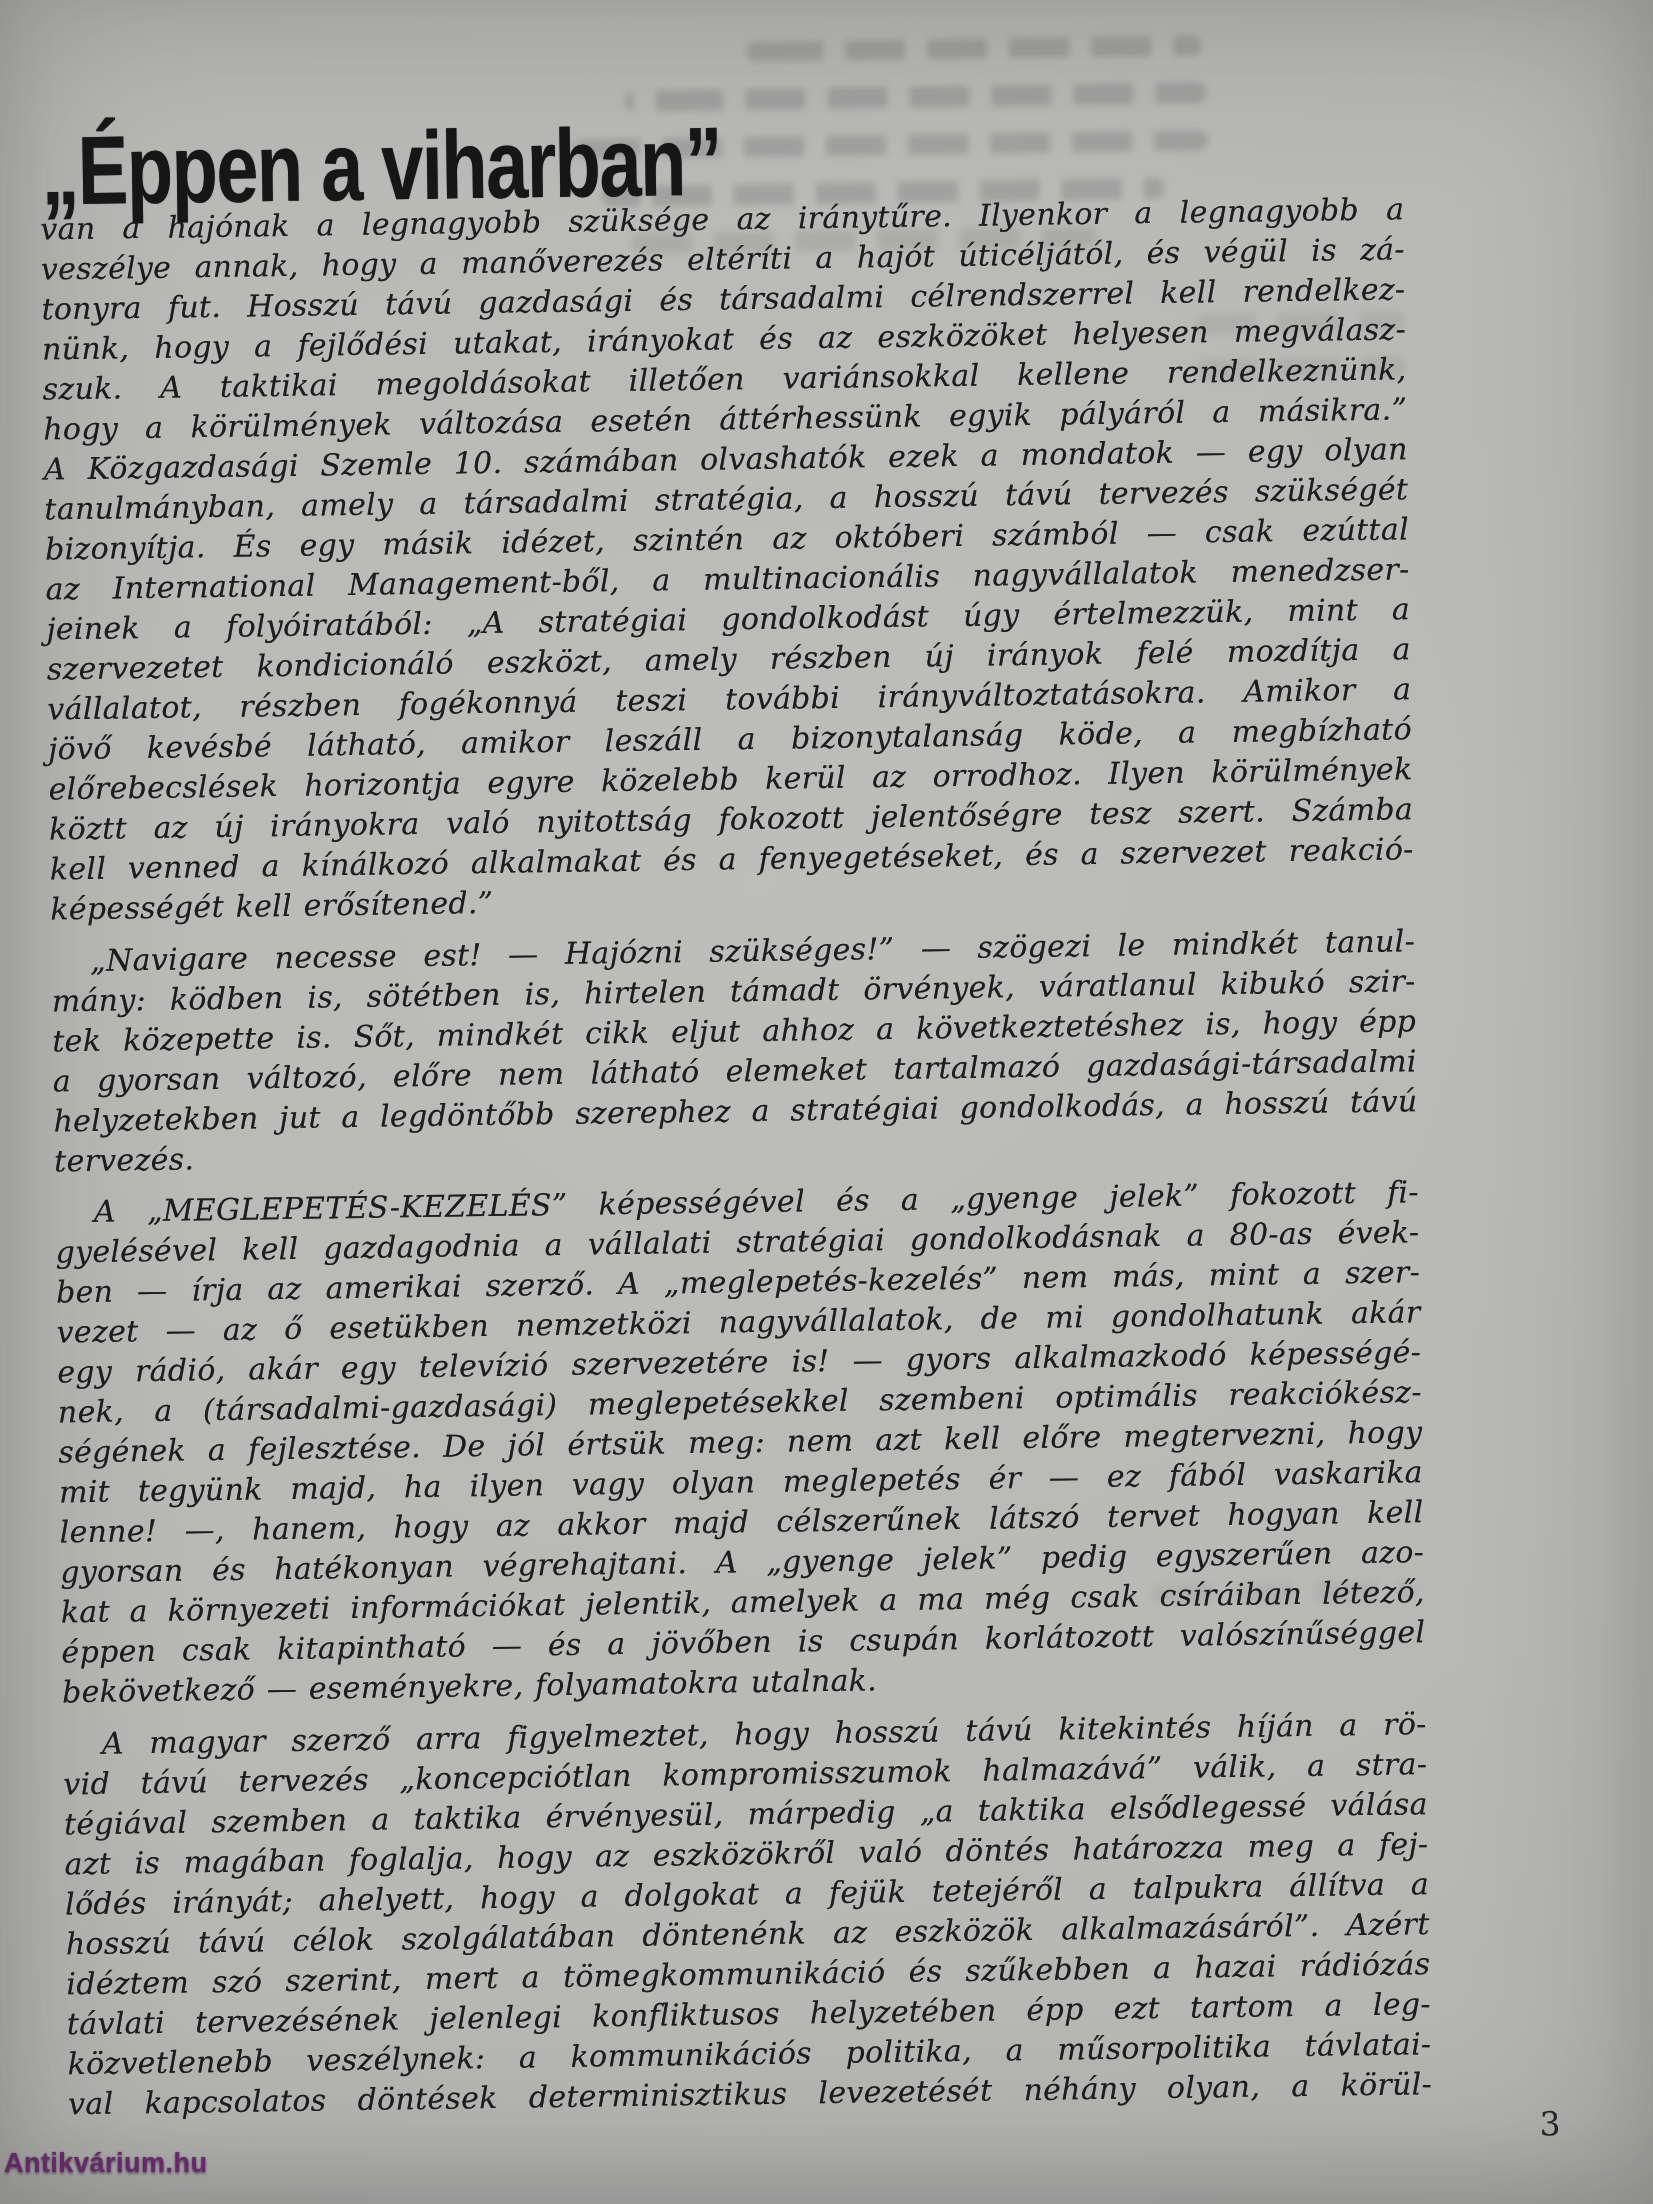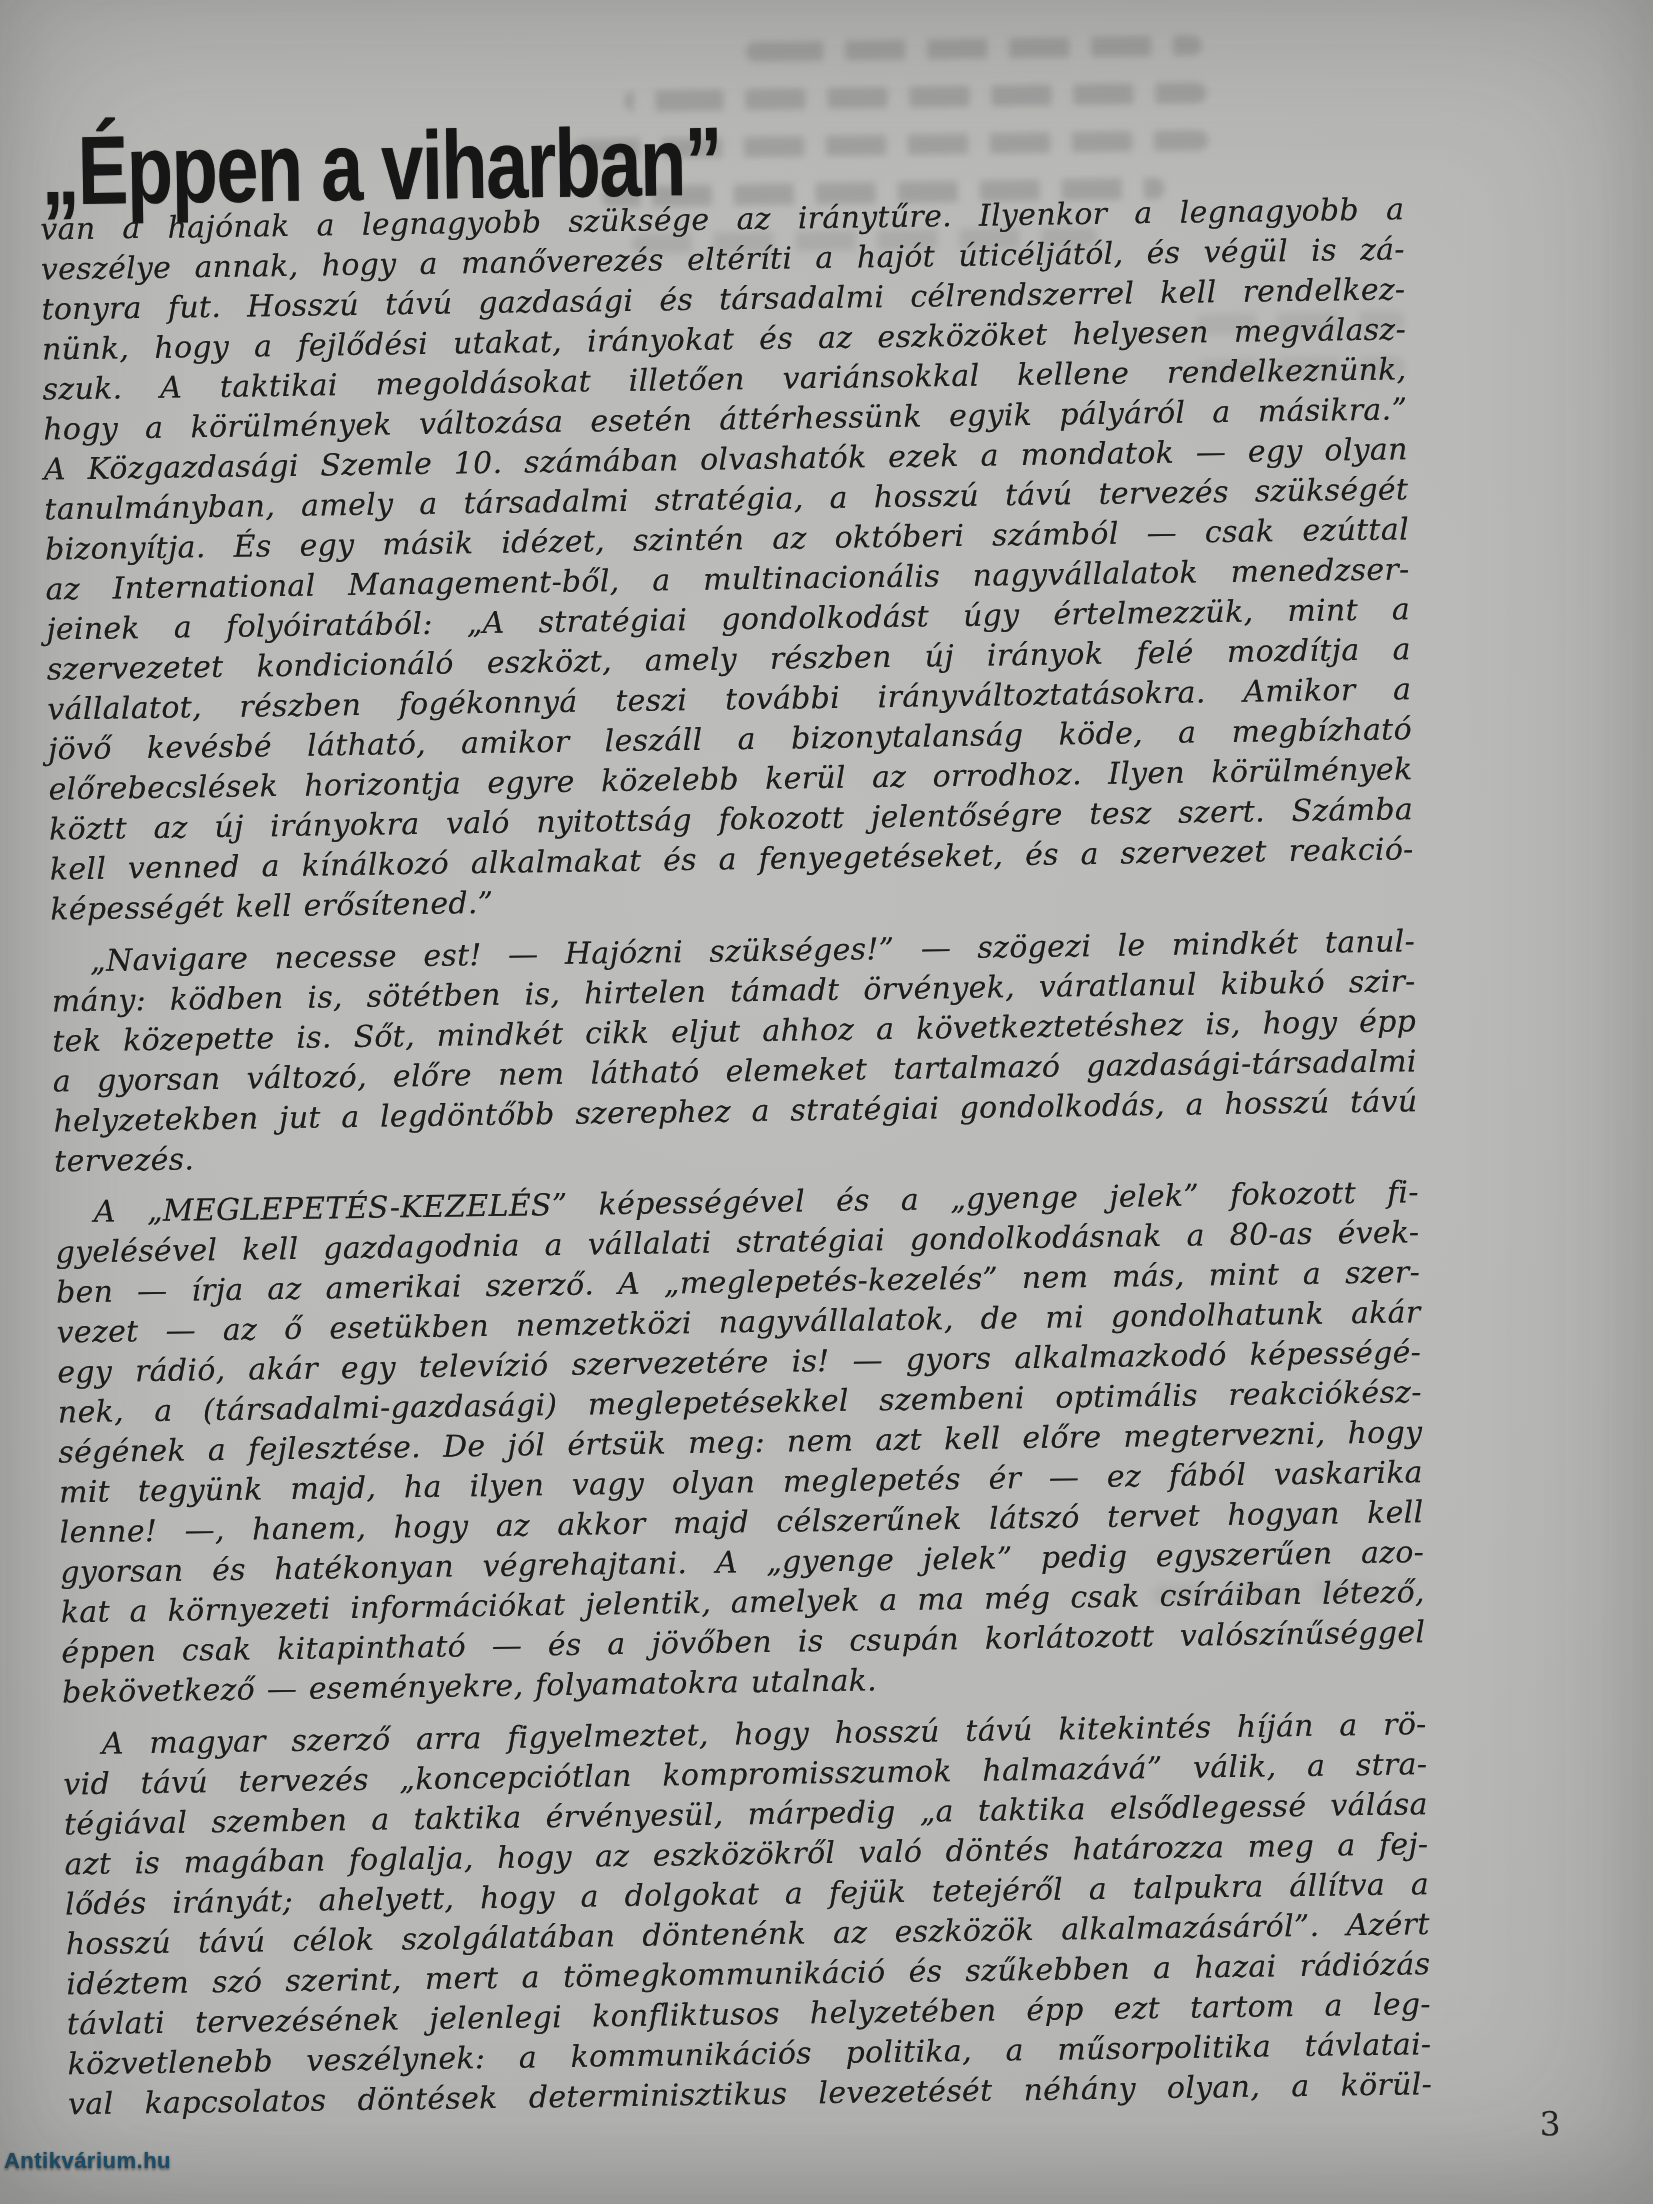--- a/index.html
+++ b/index.html
@@ -56,23 +56,23 @@
   .para.indent .line:first-child { text-indent: 39px; }
   .page-number {
     position: absolute; left: 1525px; top: 2115px;
     font-size: 33px; color: #242424;
     font-style: normal;
   }
   .watermark {
     position: absolute; left: 3.9px; top: 2148px;
     font-family: "Liberation Sans", sans-serif;
     font-weight: 700;
-    font-size: 22px;
+    font-size: 27px;
     letter-spacing: 0.5px;
-    color: #0c4a6e;
+    color: #701a75;
     opacity: 0.92;
     text-shadow: 0 1.9px 2.9px rgba(35,35,35,0.6), 0 0 1.9px rgba(45,45,45,0.5);
     filter: blur(0.4px);
   }
   
   .ghost-top { position: absolute; left: 558px; top: 41px; width: 757px; }
   .gline {
     display: block; height: 20.4px; border-radius: 9.7px;
     filter: blur(3.5px);
     background: repeating-linear-gradient(90deg,

